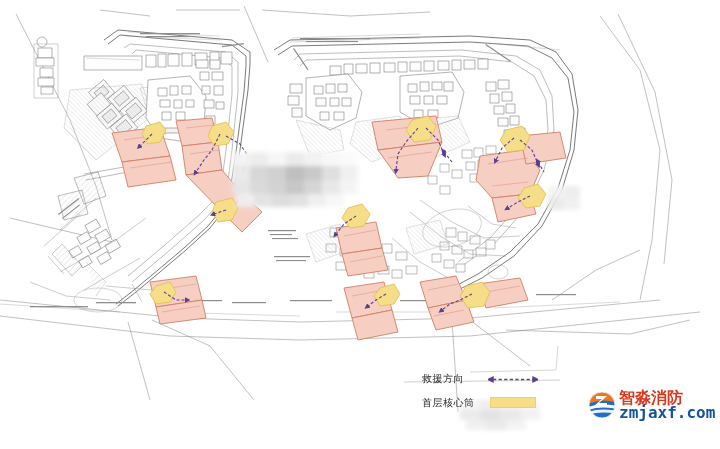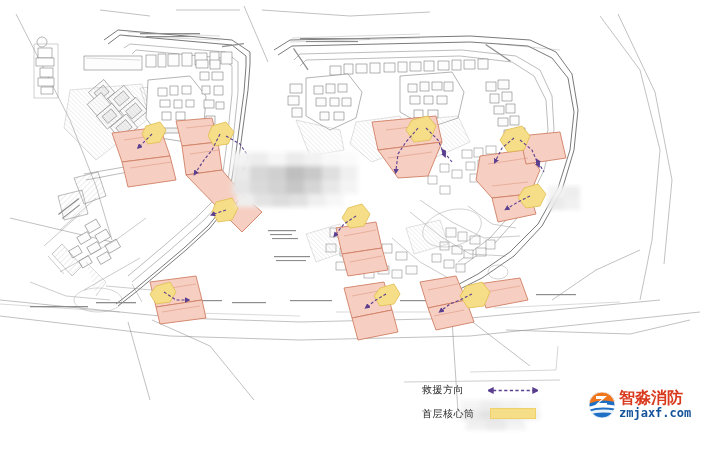--- a/index.html
+++ b/index.html
@@ -25,21 +25,20 @@
     width: 720px;
     height: 449px;
   }
   
   #legend {
     position: absolute;
     left: 418px;
     top: 372px;
     width: 140px;
     height: 52px;
-    margin-top: 11px;
   }
   .legend-row {
     position: absolute;
     left: 0;
     height: 15px;
     width: 140px;
   }
   .legend-label {
     position: absolute;
     left: 4px;
@@ -99,21 +98,21 @@
   #wm-title {
     font-size: 16px;
     line-height: 17px;
     font-weight: bold;
     color: #d93a1e;
     letter-spacing: 0px;
     font-family: "DejaVu Sans", "Liberation Sans", sans-serif;
     white-space: nowrap;
   }
   #wm-url {
-    font-size: 12px;
+    font-size: 16px;
     line-height: 14px;
     font-weight: bold;
     color: #14539a;
     font-family: "DejaVu Sans Mono", "Liberation Mono", monospace;
     letter-spacing: 0px;
     white-space: nowrap;
   }
 </style>
 </head>
 <body>

